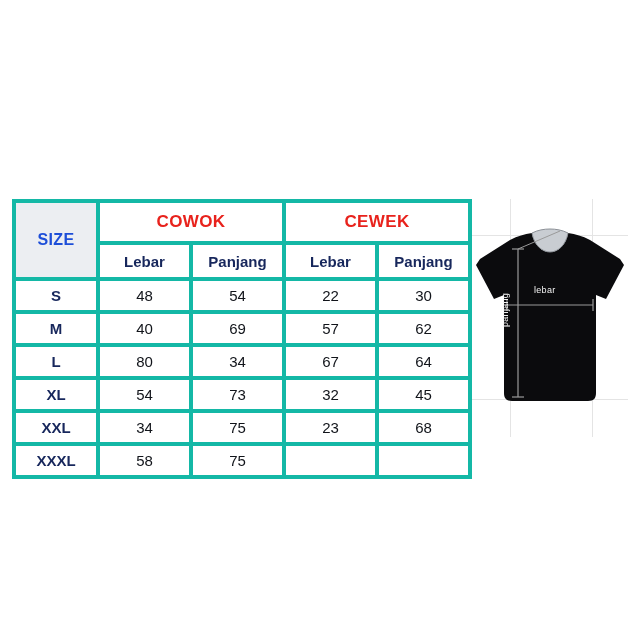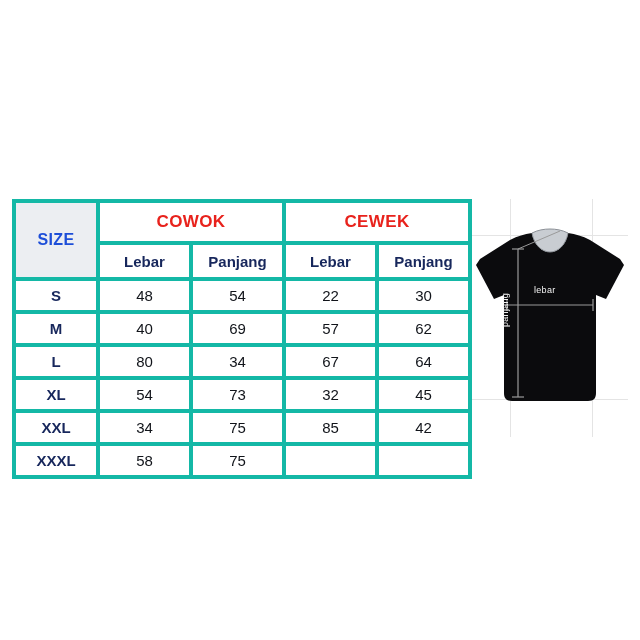--- a/index.html
+++ b/index.html
@@ -194,22 +194,22 @@
           <td class="row-label">XL</td>
           <td class="val">54</td>
           <td class="val">73</td>
           <td class="val">32</td>
           <td class="val">45</td>
         </tr>
         <tr>
           <td class="row-label">XXL</td>
           <td class="val">34</td>
           <td class="val">75</td>
-          <td class="val">85</td>
-          <td class="val">42</td>
+          <td class="val">23</td>
+          <td class="val">68</td>
         </tr>
         <tr>
           <td class="row-label">XXXL</td>
           <td class="val">58</td>
           <td class="val">75</td>
           <td class="val blank"></td>
           <td class="val blank"></td>
         </tr>
       </tbody>
     </table>

